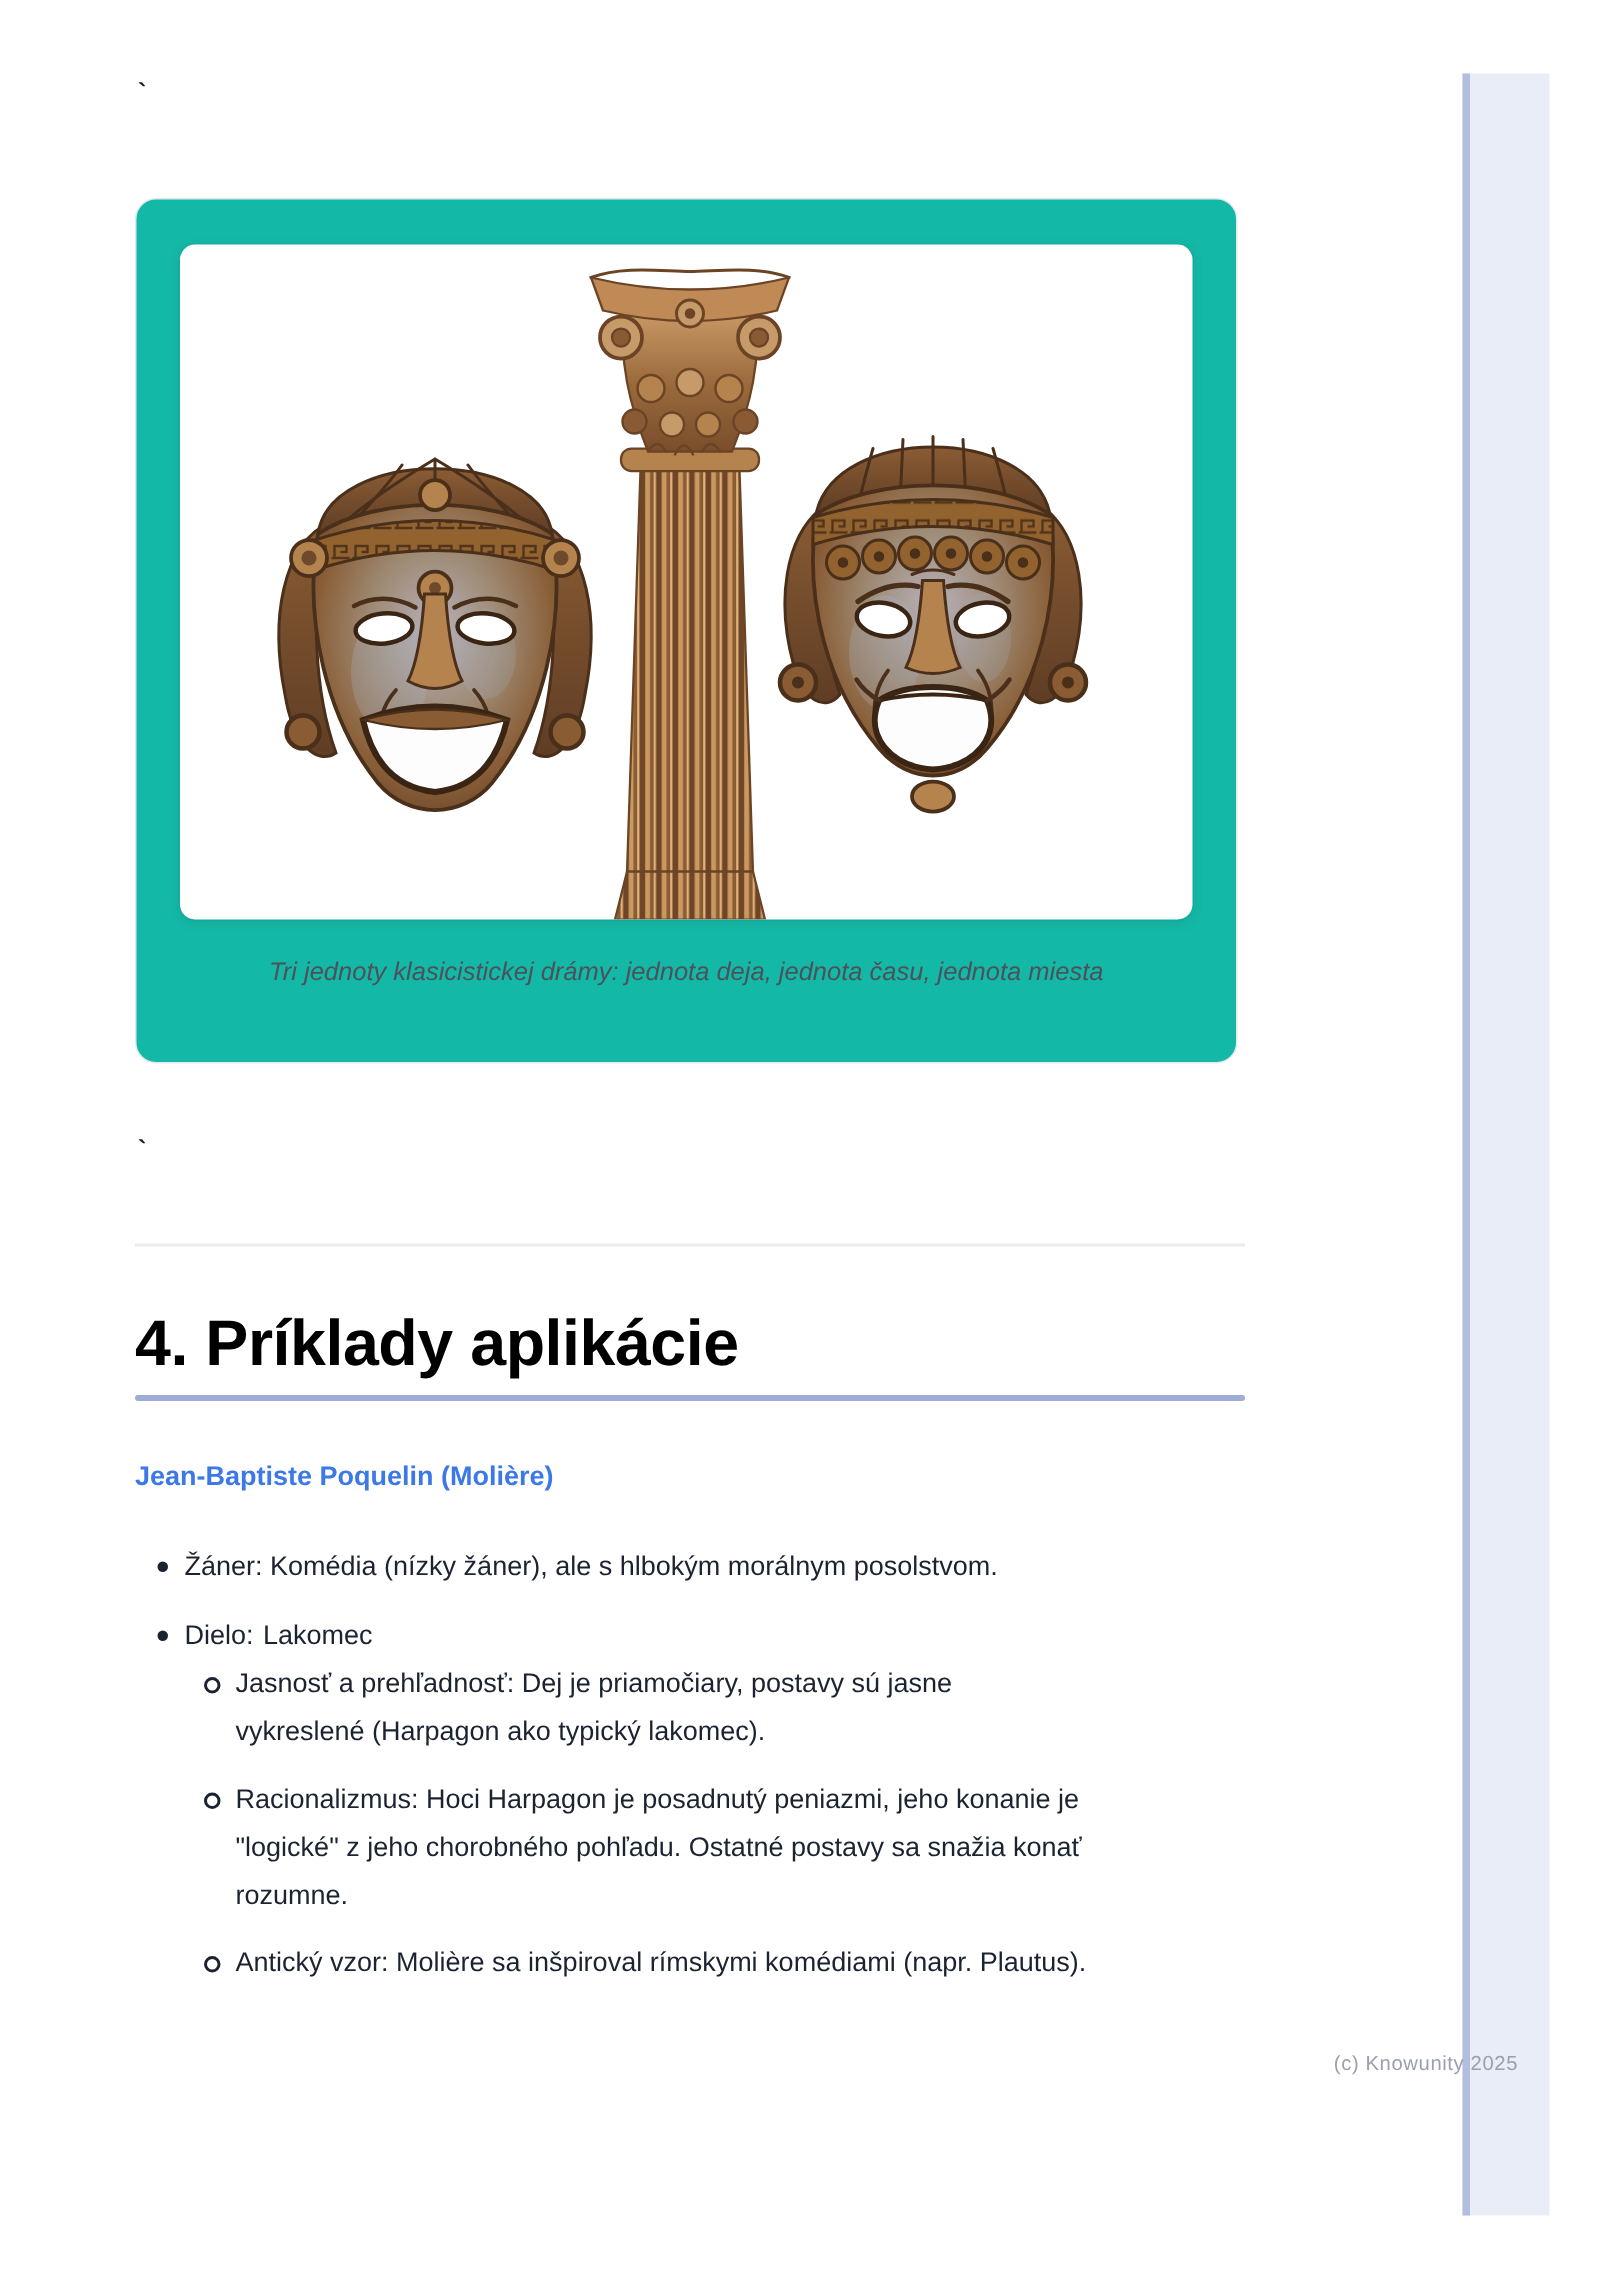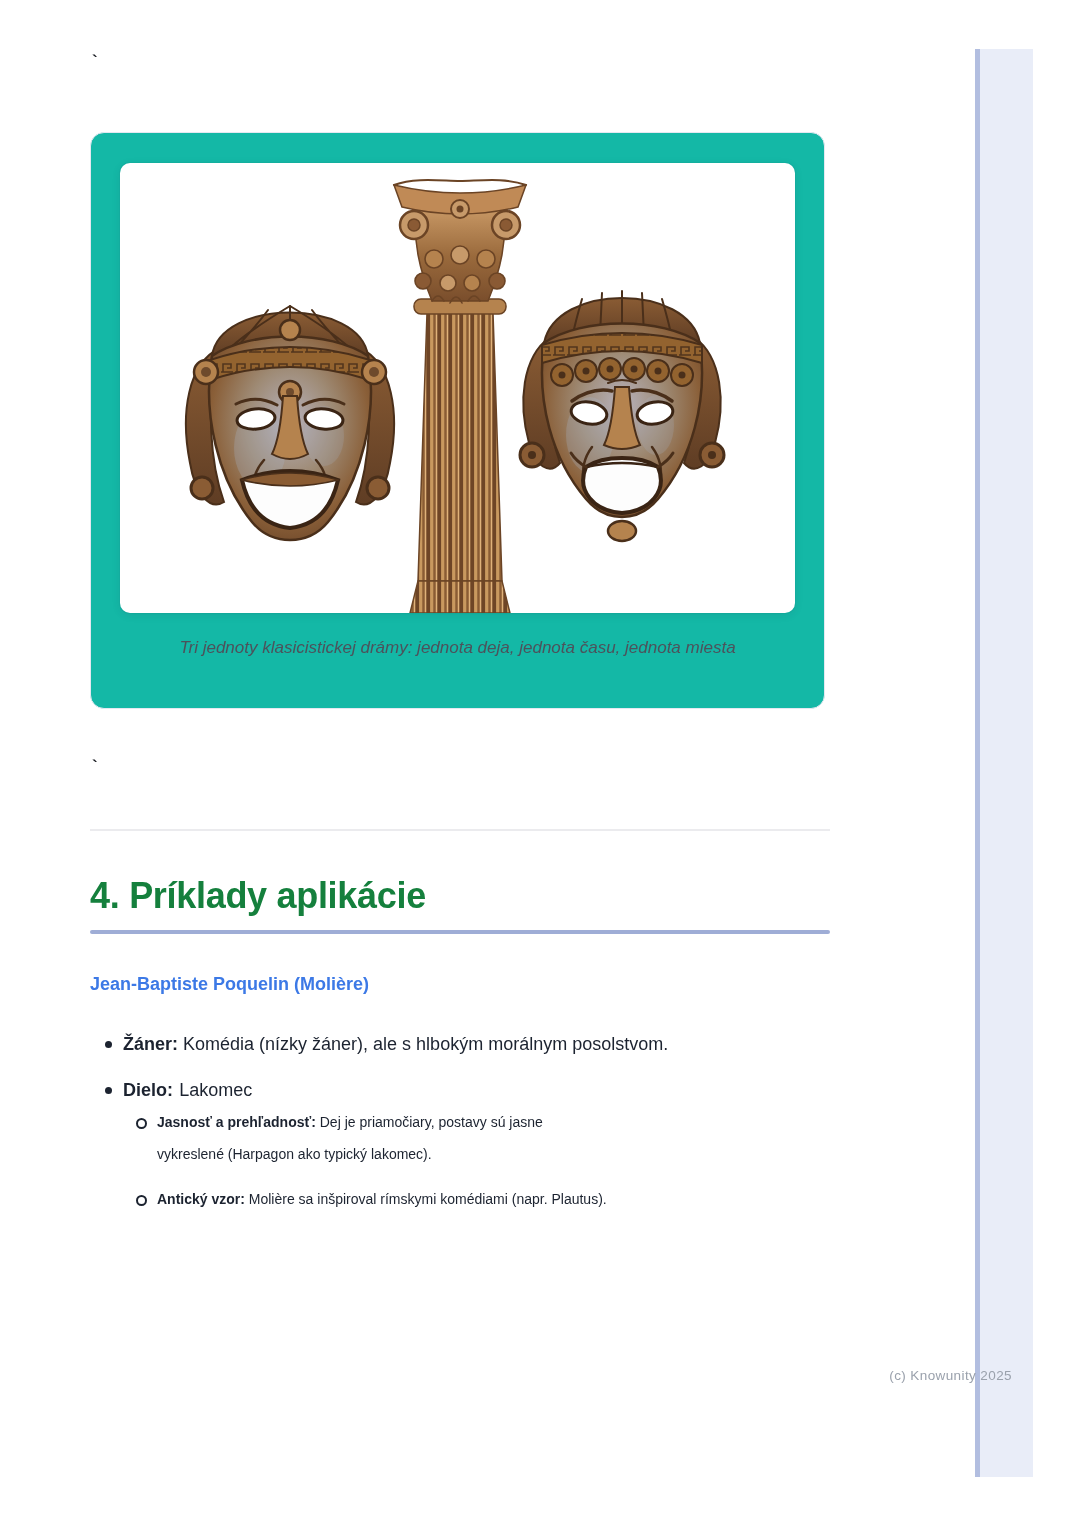--- a/index.html
+++ b/index.html
@@ -24,40 +24,40 @@
     overflow:hidden;
   }
   .imgbox svg{display:block;}
   .caption{
     margin:22px 26px 0 26px;text-align:center;font-style:italic;
     font-size:17px;line-height:26px;color:#4c525b;
   }
   
   .divider{border:none;height:2px;background:#ebebee;margin:52px 0 0 0;width:740px;}
   h1{
-    margin:44px 0 0 0;font-size:36px;line-height:42px;font-weight:700;
-    letter-spacing:-.3px;color:#15803d;
+    margin:44px 0 0 0;font-size:43px;line-height:42px;font-weight:700;
+    letter-spacing:-.3px;color:#000000;
   }
   .h1-rule{margin-top:13px;height:4px;width:740px;background:#9fadd6;border-radius:2px;}
   .intro{margin:25px 0 0 0;font-size:18px;line-height:28px;color:#1c2330;}
   h2{margin:33px 0 0 0;font-size:18px;line-height:34px;font-weight:700;color:#3c79e6;}
   ul{list-style:none;margin:0;padding:0;}
   .lvl1{margin-top:27px;}
   .lvl1>li{position:relative;padding-left:33px;font-size:18px;line-height:32px;margin-bottom:14px;}
   .lvl1>li::before{
     content:"";position:absolute;left:15px;top:13px;width:7px;height:7px;
     border-radius:50%;background:#1c2330;
   }
   .lvl2{margin-top:0;}
-  .lvl2>li{position:relative;padding-left:34px;font-size:14px;line-height:32px;margin-bottom:13px;}
+  .lvl2>li{position:relative;padding-left:34px;font-size:18px;line-height:32px;margin-bottom:13px;}
   .lvl2>li::before{
     content:"";position:absolute;left:13px;top:12px;width:7px;height:7px;
     border-radius:50%;background:transparent;border:2px solid #1c2330;
   }
-  .lbl{font-weight:700;}
+  .lbl{font-weight:400;}
   .work{margin-left:.35em;}
   .wrapkeep{white-space:pre-wrap;}
   
   .sidebar-track{
     position:absolute;left:975px;top:49px;width:53px;height:1428px;
     background:#e9edf8;border-left:5px solid #b2bee0;
   }
   .watermark{
     position:absolute;top:1368px;right:68px;z-index:5;
     font-size:13.5px;letter-spacing:.4px;color:#9aa1ac;
@@ -241,20 +241,25 @@
       <span class="lbl">Žáner:</span><span> Komédia (nízky žáner), ale s hlbokým morálnym posolstvom.</span>
     </li>
     <li>
       <span class="lbl">Dielo:</span><span class="work">Lakomec</span>
       <ul class="lvl2">
         <li>
           <span class="lbl">Jasnosť a prehľadnosť:</span><span class="wrapkeep"> Dej je priamočiary, postavy sú jasne
 vykreslené (Harpagon ako typický lakomec).</span>
         </li>
         <li>
+          <span class="lbl">Racionalizmus:</span><span class="wrapkeep"> Hoci Harpagon je posadnutý peniazmi, jeho konanie je
+"logické" z jeho chorobného pohľadu. Ostatné postavy sa snažia konať
+rozumne.</span>
+        </li>
+        <li>
           <span class="lbl">Antický vzor:</span><span class="wrapkeep"> Molière sa inšpiroval rímskymi komédiami (napr. Plautus).</span>
         </li>
       </ul>
     </li>
   </ul>
 
 </div>
 
 <div class="watermark">(c) Knowunity 2025</div>
 

